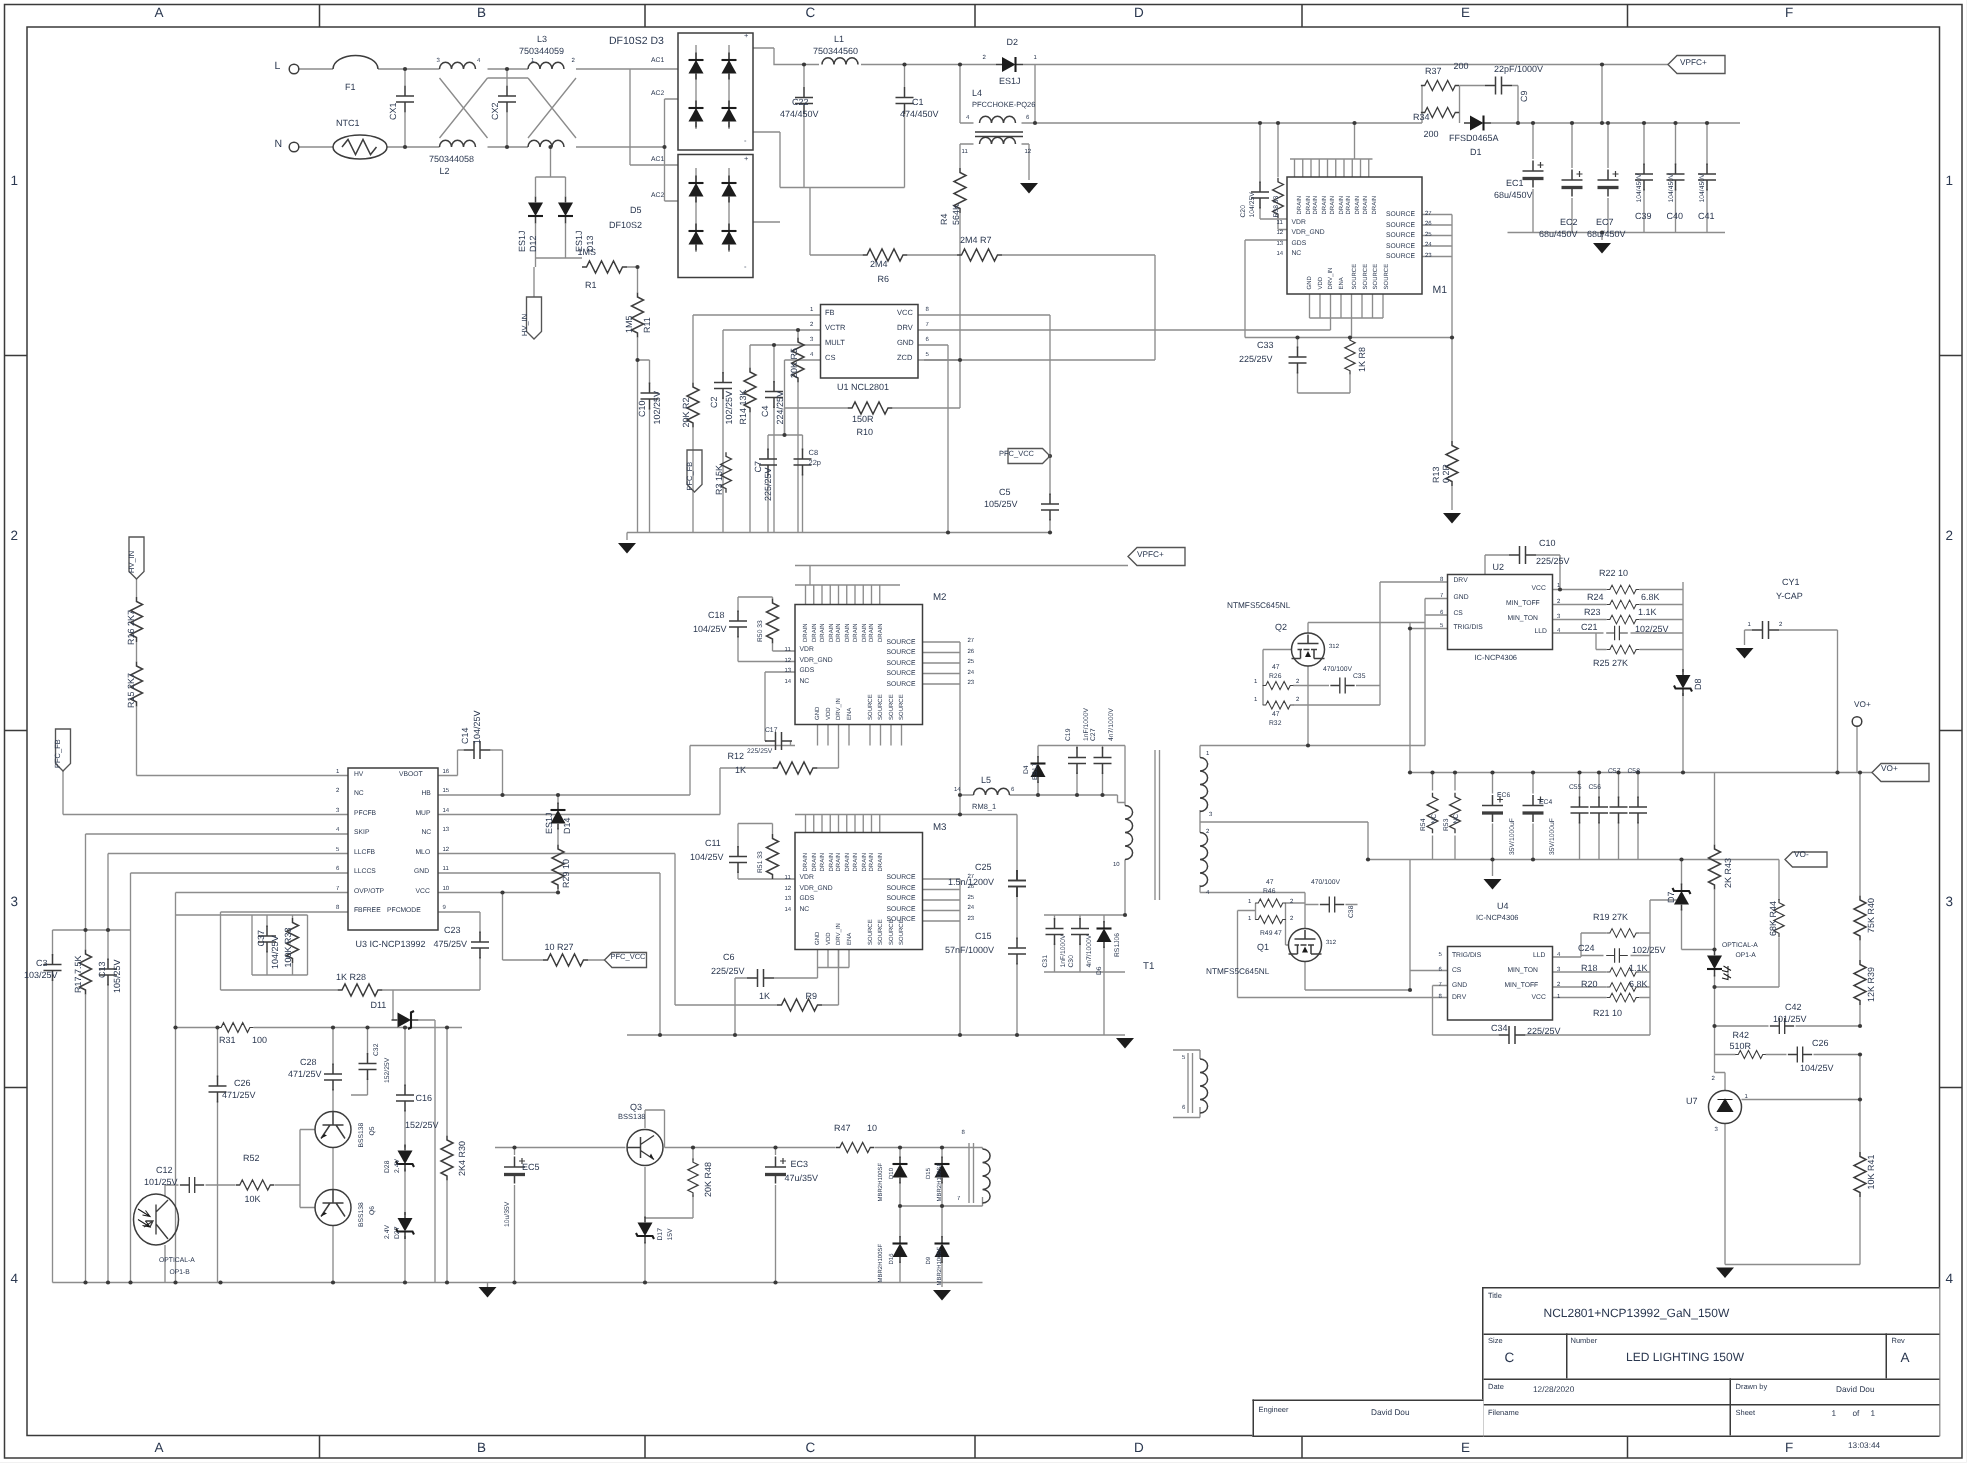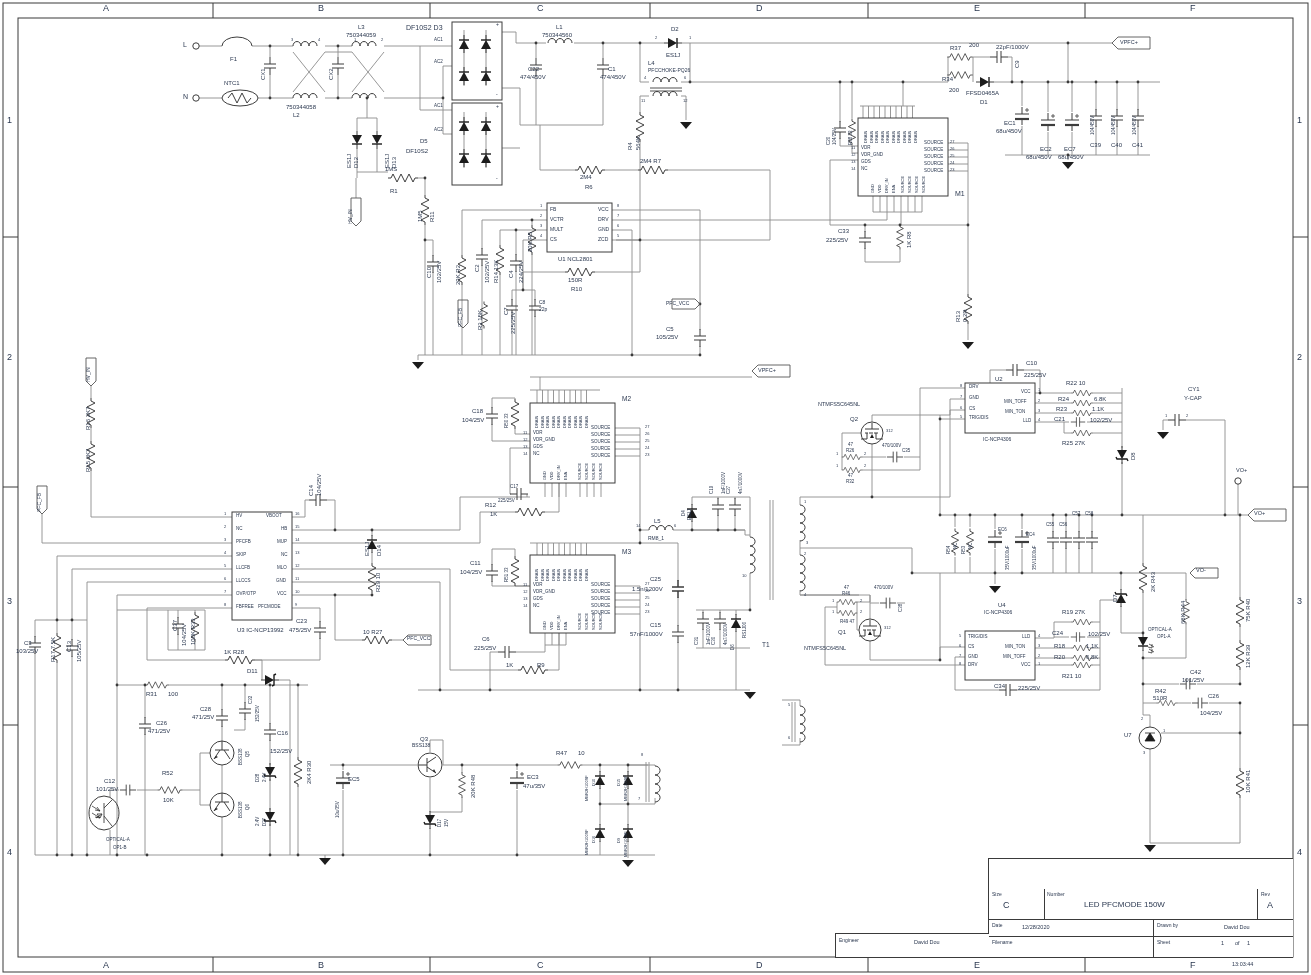--- a/index.html
+++ b/index.html
@@ -908,25 +908,29 @@
       <span class="lbl rot" style="left: 592px; top: 786px; font-size: 4px;">D10</span>
       <span class="lbl rot" style="left: 617px; top: 786px; font-size: 4px;">D15</span>
       <span class="lbl rot" style="left: 624px; top: 801px; font-size: 4px;">MBR2H100SF</span>
       <span class="lbl rot" style="left: 585px; top: 855px; font-size: 4px;">MBR2H100SF</span>
       <span class="lbl rot" style="left: 592px; top: 843px; font-size: 4px;">D16</span>
       <span class="lbl rot" style="left: 617px; top: 843px; font-size: 4px;">D9</span>
       <span class="lbl rot" style="left: 624px; top: 857px; font-size: 4px;">MBR2H100SF</span>
     </div>
 
 <div class="tb" style="left:988px;top:858px;width:304px;height:98px;border-right:none;">
+  <div style="position:absolute;left:0;top:0;width:100%;height:30px;border-bottom:1px solid #3a3a3a;">
+    <span class="tb-lab" style="left:3px;top:2px;">Title</span>
+    <span class="tb-med" style="left:40px;top:12px;">NCL2801+NCP13992_GaN_150W</span>
+  </div>
   <div style="position:absolute;left:0;top:30px;width:100%;height:30px;border-bottom:1px solid #3a3a3a;">
     <span class="tb-lab" style="left:3px;top:2px;">Size</span>
     <span class="tb-big" style="left:14px;top:11px;">C</span>
     <span class="tb-lab" style="left:58px;top:2px;">Number</span>
-    <span class="tb-med" style="left:95px;top:11px;">LED PFCMODE 150W</span>
+    <span class="tb-med" style="left:95px;top:11px;">LED LIGHTING 150W</span>
     <span class="tb-lab" style="left:272px;top:2px;">Rev</span>
     <span class="tb-big" style="left:278px;top:11px;">A</span>
     <div style="position:absolute;left:55px;top:0;width:1px;height:30px;background:#3a3a3a;"></div>
     <div style="position:absolute;left:268px;top:0;width:1px;height:30px;background:#3a3a3a;"></div>
   </div>
   <div style="position:absolute;left:0;top:60px;width:100%;height:17px;border-bottom:1px solid #3a3a3a;">
     <span class="tb-lab" style="left:3px;top:3px;">Date</span>
     <span class="tb-sm" style="left:33px;top:5px;">12/28/2020</span>
     <span class="tb-lab" style="left:168px;top:3px;">Drawn by</span>
     <span class="tb-sm" style="left:235px;top:5px;">David Dou</span>

